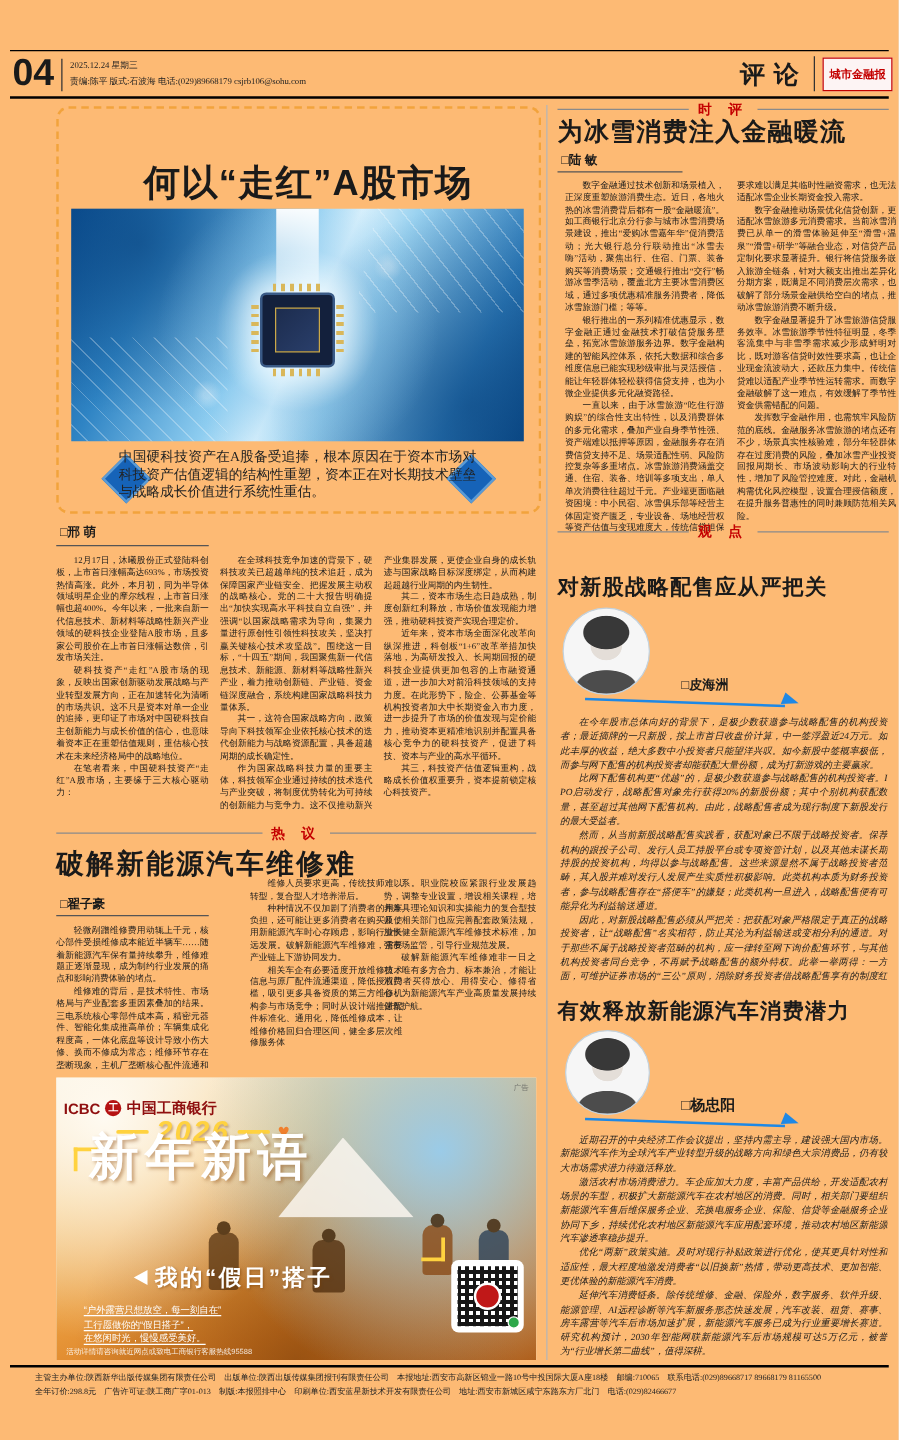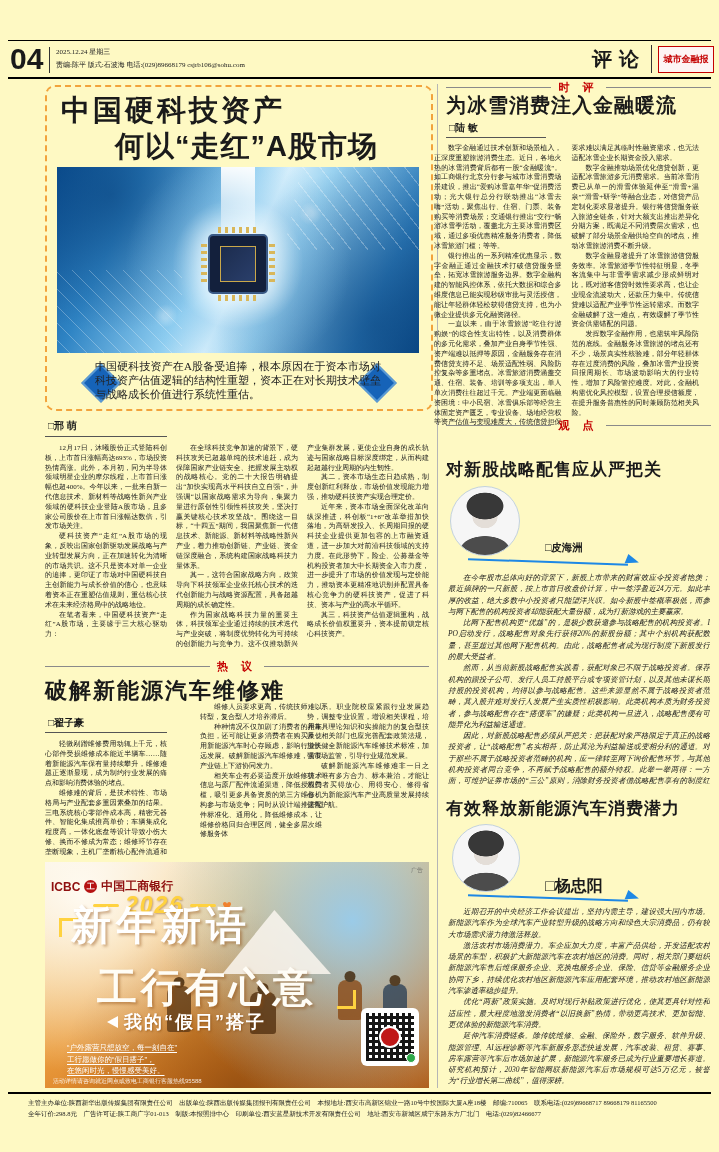--- a/index.html
+++ b/index.html
@@ -1,16 +1,16 @@
 <!DOCTYPE html>
 <html><head>
 <meta charset="utf-8">
 <style>
   html,body{margin:0;padding:0;background:#e8e8e8;}
-  .page{position:relative;width:719px;height:1152px;background:#fef9c3;margin:0 auto;
+  .page{position:relative;width:719px;height:1152px;background:#fdba74;margin:0 auto;
         font-family:"Liberation Serif","DejaVu Serif",serif;color:#1a1a1a;overflow:hidden;}
   .abs{position:absolute;}
   .rule{background:#000;}
   
   .page-num{left:10px;top:42px;font-size:30px;font-weight:bold;font-family:"Liberation Sans",sans-serif;}
   .pn-divider{left:49px;top:47px;width:1px;height:26px;background:#333;}
   .header-info{left:56px;top:46px;font-size:7px;line-height:13px;color:#222;white-space:nowrap;}
   .section-title{left:592px;top:46px;font-size:20px;font-weight:bold;letter-spacing:7px;font-family:"Liberation Sans",sans-serif;}
   .sec-vdiv{left:651px;top:45px;width:1px;height:28px;background:#333;}
   .masthead{left:658px;top:46px;width:54px;height:25px;border:1px solid #c40000;color:#c40000;
@@ -62,21 +62,21 @@
   .reyi-author-rule{left:45px;top:732px;width:122px;}
   .reyi-c1{left:45px;top:740px;width:122px;height:116px;}
   .reyi-c2{left:176px;top:703px;width:122px;height:153px;margin-left:24px;}
   .reyi-c3{left:307px;top:703px;width:122px;height:153px;}
   
   .v-divider{left:437px;top:84px;width:1px;height:1004px;background:#b5b5b5;}
   .sp-divider{left:446px;top:80px;width:265px;justify-content:flex-end;}
   .sp-title{left:446px;top:92px;width:265px;font-size:20px;font-weight:600;letter-spacing:1px;font-family:"Liberation Sans",sans-serif;}
   .sp-author{left:449px;top:121px;}
   .sp-author-rule{left:446px;top:137px;width:100px;}
-  .sp-body{left:434px;top:144px;width:265px;height:290px;column-count:2;column-gap:10px;}
+  .sp-body{left:452px;top:144px;width:265px;height:290px;column-count:2;column-gap:10px;}
   .gd-divider{left:446px;top:418px;width:265px;}
   .g-title{font-size:17px;font-weight:600;letter-spacing:1px;font-family:"Liberation Sans",sans-serif;}
   .g1-title{left:446px;top:458px;}
   .portrait{border-radius:50%;border:1px solid #c3d2de;
     background:
       radial-gradient(ellipse 44% 32% at 50% 28%, #383838 0 60%, transparent 63%),
       radial-gradient(ellipse 30% 27% at 50% 44%, #e4ded8 0 60%, transparent 63%),
       radial-gradient(ellipse 58% 32% at 50% 92%, #4c4c4c 0 60%, transparent 63%),
       #f6f6f6;}
   .g1-photo{left:450px;top:486px;width:68px;height:68px;}
@@ -84,21 +84,21 @@
   .author-arrow{height:14px;}
   .arrow-line{position:absolute;left:0;top:5px;width:160px;height:2px;background:#1e88e5;transform:rotate(2deg);}
   .arrow-head{position:absolute;left:158px;top:0;width:0;height:0;border-left:13px solid #1e88e5;
               border-top:4px solid transparent;border-bottom:6px solid transparent;transform:rotate(22deg);}
   .g1-arrow{left:468px;top:556px;width:175px;}
   .g-body{font-size:7.5px;line-height:11.3px;font-style:italic;text-align:justify;word-break:break-all;overflow:hidden;}
   .g-body p{margin:0;text-indent:2em;}
   .g1-body{left:448px;top:572px;width:262px;height:216px;}
   .g2-title{left:446px;top:797px;}
   .g2-photo{left:452px;top:824px;width:66px;height:66px;}
-  .g2-author{left:545px;top:876px;font-size:16px;}
+  .g2-author{left:545px;top:876px;font-size:12px;}
   .g2-arrow{left:468px;top:892px;width:175px;}
   .g2-body{left:448px;top:906px;width:262px;height:180px;}
   
   .ad{left:45px;top:862px;width:384px;height:226px;overflow:hidden;background:#f7ead2;font-family:"Liberation Sans",sans-serif;}
   .ad-photo{position:absolute;inset:0;background:
       radial-gradient(circle at 80% 26%, rgba(150,205,240,.95), rgba(150,205,240,.35) 35%, transparent 55%),
       radial-gradient(circle at 10% 14%, rgba(255,252,245,.95), transparent 45%),
       radial-gradient(circle at 50% 100%, rgba(110,55,8,.55), transparent 60%),
       linear-gradient(160deg,#f9ecd4 0%,#f4c77c 28%,#ea9d3f 52%,#d97c22 74%,#b05a12 100%);}
   .tent{position:absolute;left:168px;top:48px;width:118px;height:64px;background:rgba(250,246,238,.85);
@@ -156,21 +156,20 @@
   <div class="abs header-info">
     <div>2025.12.24 星期三</div>
     <div>责编:陈平 版式:石波海 电话:(029)89668179 csjrb106@sohu.com</div>
   </div>
   <div class="abs section-title">评论</div>
   <div class="abs sec-vdiv"></div>
   <div class="abs masthead">城市金融报</div>
   <div class="abs rule header-rule"></div>
 
   <div class="abs lead-box">
-    <div class="abs lead-t1">中国硬科技资产</div>
     <div class="abs lead-t2">何以“走红”A股市场</div>
     <div class="abs lead-image">
       <div class="trace trace-a"></div>
       <div class="trace trace-b"></div>
       <div class="beam"></div>
       <div class="chip">
         <div class="pin-l"></div>
         <div class="pin-r"></div>
         <div class="pin-t"></div>
         <div class="pin-b"></div>
@@ -233,21 +232,20 @@
     </div>
     <div class="abs ad-mark">广告</div>
     <div class="abs ad-year-row">
       <span class="ad-dash"></span>
       <span class="ad-year">2026</span>
       <span class="ad-dash"></span>
       <span class="ad-heart">♥</span>
     </div>
     <div class="br br-tl"></div>
     <div class="abs ad-h1">新年新语</div>
-    <div class="abs ad-h2">工行有心意</div>
     <div class="br br-br"></div>
     <div class="abs ad-sub">
       <span class="horn"></span>
       <span>我的“假日”搭子</span>
     </div>
     <div class="abs ad-tags">
       <span>“户外露营只想放空，每一刻自在”</span>
       <span>工行愿做你的“假日搭子”，</span>
       <span>在悠闲时光，慢慢感受美好。</span>
     </div>
@@ -286,21 +284,21 @@
   </div>
 
   <div class="abs g-title g1-title">对新股战略配售应从严把关</div>
   <div class="abs portrait g1-photo"></div>
   <div class="abs author g1-author">□皮海洲</div>
   <div class="abs author-arrow g1-arrow">
     <div class="arrow-line"></div>
     <div class="arrow-head"></div>
   </div>
   <div class="abs g-body g1-body">
-      <p>在今年股市总体向好的背景下，新股上市带来的财富效应令投资者艳羡；最近摘牌的一只新股，按上市首日收盘价计算，中一签浮盈近24万元。如此丰厚的收益，绝大多数中小投资者只能望洋兴叹。如今新股中签概率极低，而参与网下配售的机构投资者却能获配大量份额，成为打新游戏的主要赢家。</p>
+      <p>在今年股市总体向好的背景下，是极少数获邀参与战略配售的机构投资者；最近摘牌的一只新股，按上市首日收盘价计算，中一签浮盈近24万元。如此丰厚的收益，绝大多数中小投资者只能望洋兴叹。如今新股中签概率极低，而参与网下配售的机构投资者却能获配大量份额，成为打新游戏的主要赢家。</p>
       <p>比网下配售机构更“优越”的，是极少数获邀参与战略配售的机构投资者。IPO启动发行，战略配售对象先行获得20%的新股份额；其中个别机构获配数量，甚至超过其他网下配售机构。由此，战略配售者成为现行制度下新股发行的最大受益者。</p>
       <p>然而，从当前新股战略配售实践看，获配对象已不限于战略投资者。保荐机构的跟投子公司、发行人员工持股平台或专项资管计划，以及其他未谋长期持股的投资机构，均得以参与战略配售。这些来源显然不属于战略投资者范畴，其入股并难对发行人发展产生实质性积极影响。此类机构本质为财务投资者，参与战略配售存在“搭便车”的嫌疑；此类机构一旦进入，战略配售便有可能异化为利益输送通道。</p>
       <p>因此，对新股战略配售必须从严把关：把获配对象严格限定于真正的战略投资者，让“战略配售”名实相符，防止其沦为利益输送或变相分利的通道。对于那些不属于战略投资者范畴的机构，应一律转至网下询价配售环节，与其他机构投资者同台竞争，不再赋予战略配售的额外特权。此举一举两得：一方面，可维护证券市场的“三公”原则，消除财务投资者借战略配售享有的制度红利，使其与网下机构投资者站在同一起跑线；另一方面，也能更好保护中小投资者权益。战略配售股份被财务投资者挤占的部分相应缩减，节省出来的股份可调回网上发行，让更多中小投资者获得打新和中签机会。</p>
     </div>
 
   <div class="abs g-title g2-title">有效释放新能源汽车消费潜力</div>
   <div class="abs portrait g2-photo"></div>
   <div class="abs author g2-author">□杨忠阳</div>
   <div class="abs author-arrow g2-arrow">
     <div class="arrow-line"></div>

